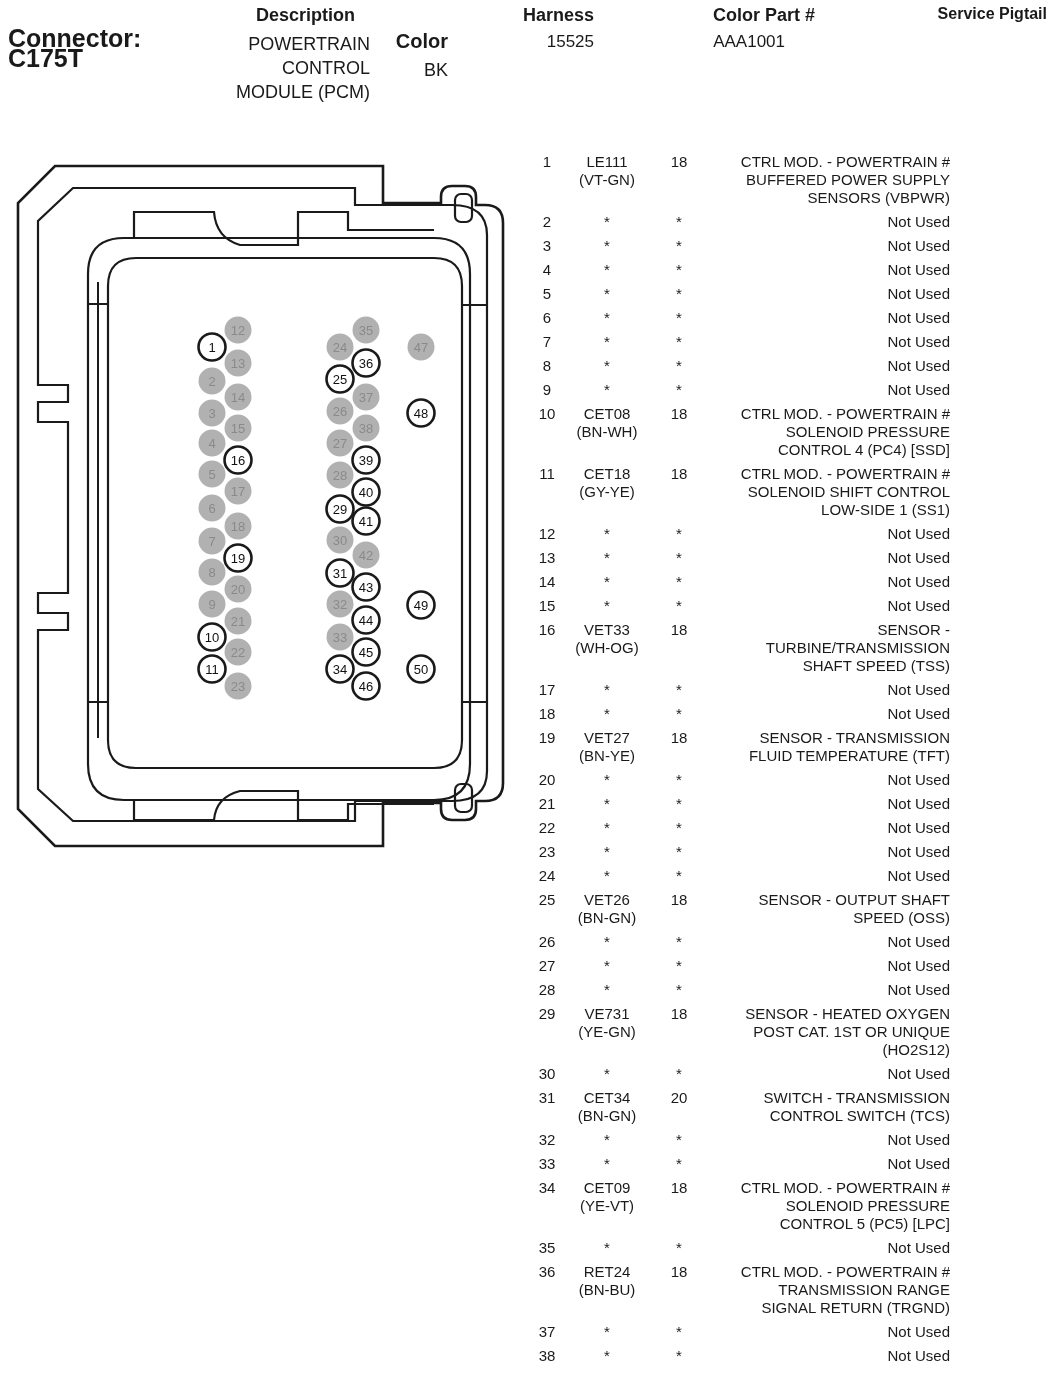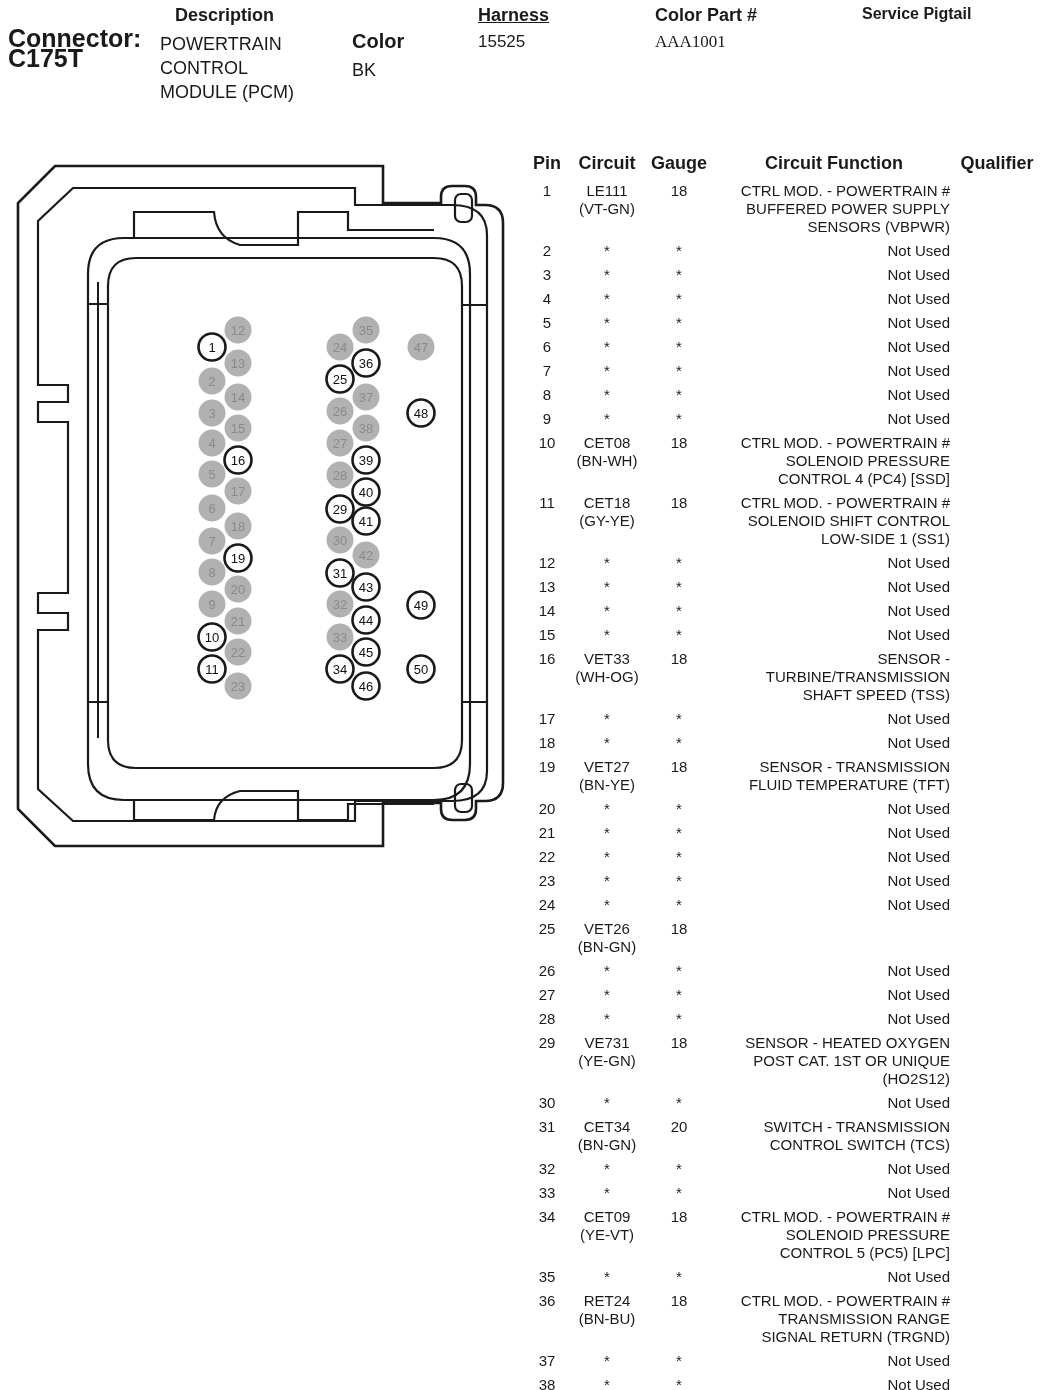--- a/index.html
+++ b/index.html
@@ -1,30 +1,30 @@
 <!DOCTYPE html>
 <html><head>
 <meta charset="utf-8">
 <style>
   html,body{margin:0;padding:0;background:#fff;}
   .sheet{position:relative;width:1050px;height:1390px;background:#ffffff;overflow:hidden;
          font-family:"Liberation Sans",sans-serif;color:#1a1a1a;}
   .abs{position:absolute;}
   .b{font-weight:bold;}
-  .ctr{text-align:left;}
+  .ctr{text-align:right;}
   .connector-label{left:8px;top:24px;font-size:25px;font-weight:bold;}
   .connector-id{left:8px;top:44px;font-size:25px;font-weight:bold;}
   .desc-label{left:175px;top:5px;width:180px;font-size:18px;}
   .desc-value{left:160px;top:32px;width:210px;font-size:18px;line-height:24px;}
   .color-label{left:352px;top:30px;width:96px;font-size:20px;}
   .color-value{left:352px;top:60px;width:96px;font-size:18px;}
-  .harness-label{left:478px;top:5px;width:116px;font-size:18px;text-decoration:underline;}
+  .harness-label{left:478px;top:5px;width:116px;font-size:18px;}
   .harness-value{left:478px;top:32px;width:116px;font-size:17px;}
   .basepart-label{left:655px;top:5px;width:160px;font-size:18px;}
-  .basepart-value{left:655px;top:32px;width:160px;font-size:17px;font-family:Liberation Serif, serif;}
+  .basepart-value{left:625px;top:32px;width:160px;font-size:17px;}
   .pigtail-label{left:862px;top:5px;width:185px;font-size:16px;}
   .pigtail-value{left:862px;top:32px;width:185px;font-size:17px;}
 
   .diagram{left:0;top:160px;width:520px;height:700px;}
 
   .tbl{left:520px;top:153px;width:524px;}
   .tbl-head{display:grid;grid-template-columns:54px 66px 78px 232px 94px;
             font-size:18px;font-weight:bold;margin-bottom:8px;}
   .tbl-head div{text-align:center;white-space:nowrap;}
   .row{display:grid;grid-template-columns:54px 66px 78px 232px 94px;
@@ -185,27 +185,20 @@
         <circle cx="421" cy="413" r="13.5" fill="#ffffff" stroke="#1a1a1a" stroke-width="2.6"></circle>
         <text x="421" y="417.5" text-anchor="middle" fill="#111111">48</text>
         <circle cx="421" cy="605" r="13.5" fill="#ffffff" stroke="#1a1a1a" stroke-width="2.6"></circle>
         <text x="421" y="609.5" text-anchor="middle" fill="#111111">49</text>
         <circle cx="421" cy="669" r="13.5" fill="#ffffff" stroke="#1a1a1a" stroke-width="2.6"></circle>
         <text x="421" y="673.5" text-anchor="middle" fill="#111111">50</text>
       </g>
   </svg>
 
   <div class="abs tbl">
-    <div class="tbl-head">
-      <div>Pin</div>
-      <div>Circuit</div>
-      <div>Gauge</div>
-      <div>Circuit Function</div>
-      <div>Qualifier</div>
-    </div>
     <div>
         <div class="row">
           <div class="c-pin">1</div>
           <div class="c-circuit">
             <div>LE111</div>
             <div>(VT-GN)</div>
           </div>
           <div class="c-gauge">18</div>
           <div class="c-func">
             <div>CTRL MOD. - POWERTRAIN #</div>
@@ -478,20 +471,24 @@
           </div>
           <div class="c-qual"></div>
         </div>
         <div class="row">
           <div class="c-pin">25</div>
           <div class="c-circuit">
             <div>VET26</div>
             <div>(BN-GN)</div>
           </div>
           <div class="c-gauge">18</div>
+          <div class="c-func">
+            <div>SENSOR - OUTPUT SHAFT</div>
+            <div>SPEED (OSS)</div>
+          </div>
           <div class="c-qual"></div>
         </div>
         <div class="row">
           <div class="c-pin">26</div>
           <div class="c-circuit">
             <div>*</div>
           </div>
           <div class="c-gauge">*</div>
           <div class="c-func">
             <div>Not Used</div>

